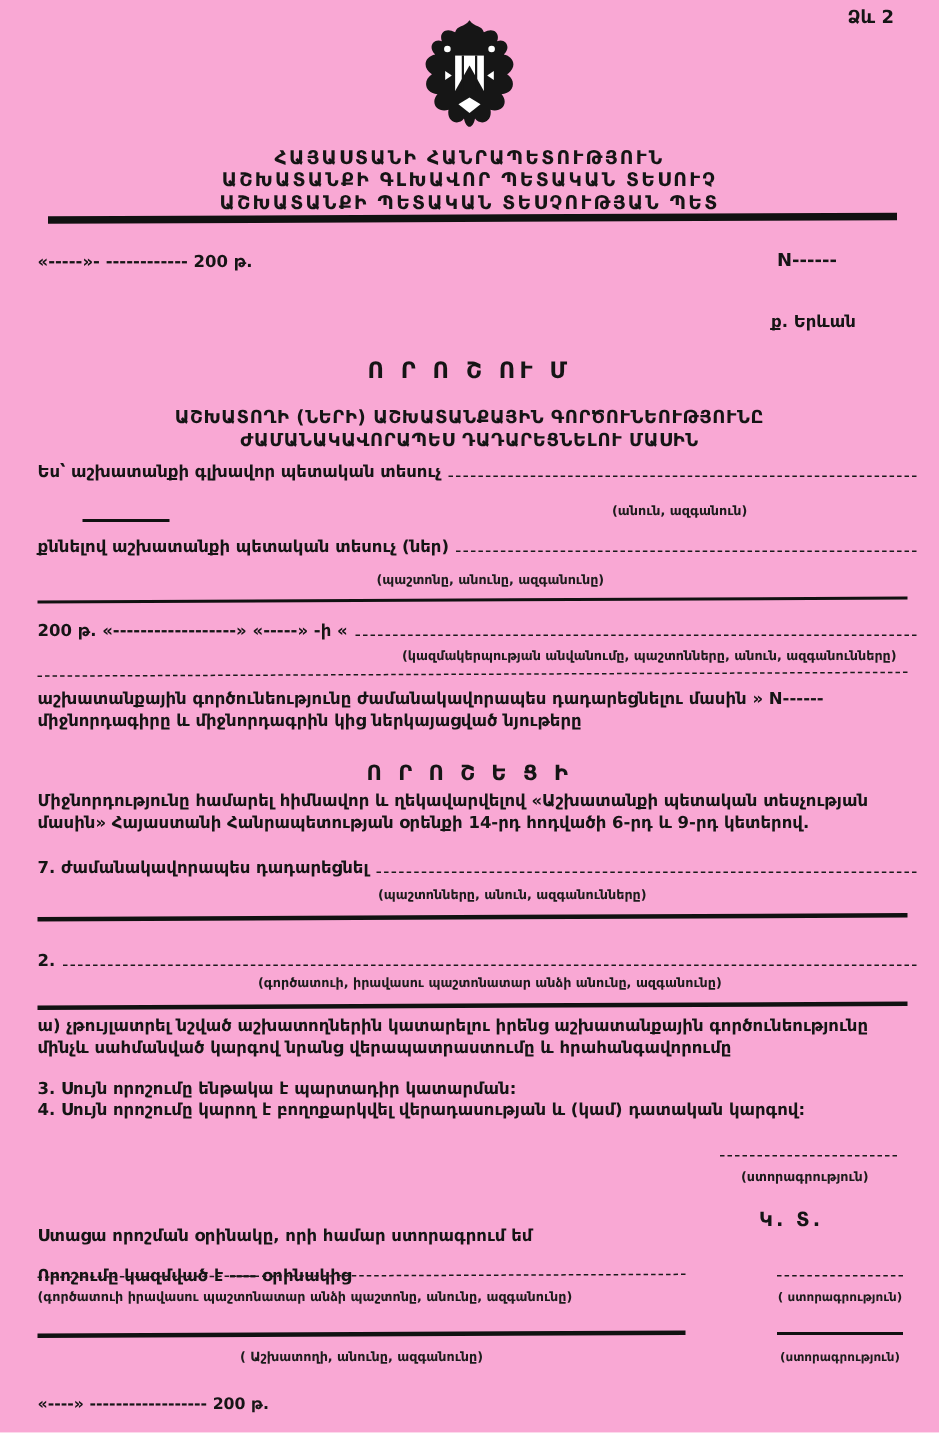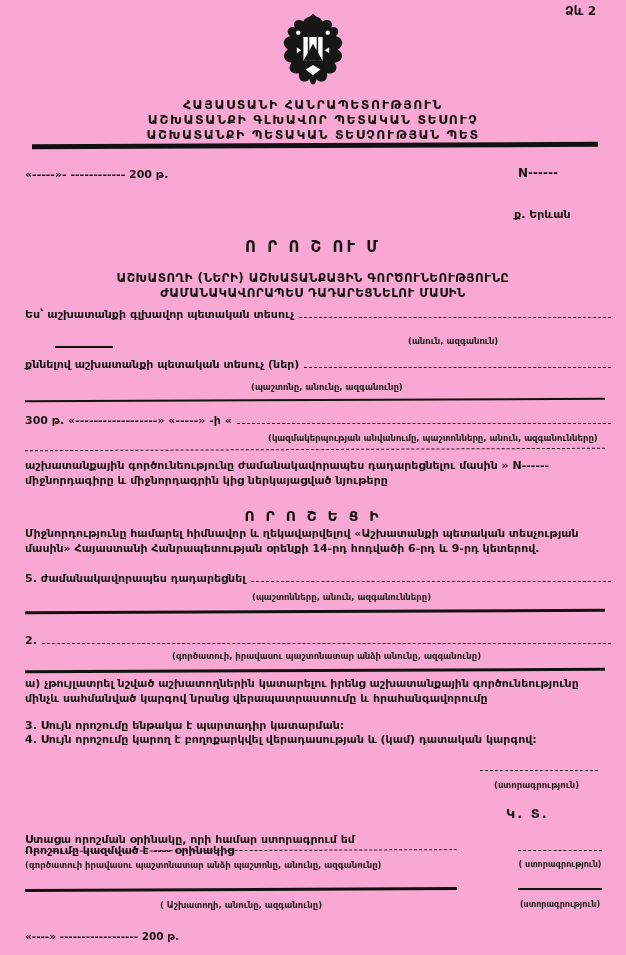--- a/index.html
+++ b/index.html
@@ -65,35 +65,35 @@
 
   <div class="abs row" style="top:358px;left:25px;width:586px;">
     <span class="t">քննելով   աշխատանքի պետական տեսուչ (ներ)</span>
     <span class="filler"></span>
   </div>
   <div class="abs cap" style="top:382px;left:232px;margin-left:19px;">(պաշտոնը, անունը, ազգանունը)</div>
 
   <div class="abs solidline skew" style="top:399px;left:25px;width:580px;height:2px;"></div>
 
   <div class="abs row" style="top:414px;left:25px;width:586px;">
-    <span class="t">300 թ. «------------------»  «-----»  -ի  «</span>
+    <span class="t">200 թ. «------------------»  «-----»  -ի  «</span>
     <span class="filler"></span>
   </div>
   <div class="abs cap" style="top:433px;left:268px;">(կազմակերպության անվանումը, պաշտոնները, անուն, ազգանունները)</div>
 
   <div class="abs dashline skew" style="top:447px;left:25px;width:580px;"></div>
 
   <div class="abs para" style="top:458px;left:25px;width:586px;">աշխատանքային գործունեությունը ժամանակավորապես դադարեցնելու մասին »  N------ միջնորդագիրը և միջնորդագրին կից ներկայացված նյութերը</div>
 
   <div class="abs bigtitle" style="top:508px;font-size:14px;">Ո Ր Ո Շ Ե Ց Ի</div>
 
   <div class="abs para" style="top:526px;left:25px;width:586px;">Միջնորդությունը  համարել  հիմնավոր և ղեկավարվելով «Աշխատանքի պետական տեսչության մասին» Հայաստանի Հանրապետության օրենքի 14-րդ հոդվածի 6-րդ  և 9-րդ կետերով.</div>
 
   <div class="abs row" style="top:572px;left:25px;width:586px;">
-    <span class="t">5. ժամանակավորապես դադարեցնել</span>
+    <span class="t">7. ժամանակավորապես դադարեցնել</span>
     <span class="filler"></span>
   </div>
   <div class="abs cap" style="top:592px;left:252px;">(պաշտոնները, անուն, ազգանունները)</div>
 
   <div class="abs solidline skew" style="top:610px;left:25px;width:580px;height:3px;"></div>
 
   <div class="abs row" style="top:634px;left:25px;width:586px;">
     <span class="t">2.</span>
     <span class="filler"></span>
   </div>
@@ -103,21 +103,21 @@
 
   <div class="abs para" style="top:676px;left:25px;width:586px;">ա) չթույլատրել նշված աշխատողներին կատարելու իրենց աշխատանքային գործունեությունը  մինչև սահմանված կարգով նրանց վերապատրաստումը և հրահանգավորումը</div>
   <div class="abs para" style="top:718px;left:25px;width:586px;">3. Սույն որոշումը ենթակա է պարտադիր կատարման:</div>
   <div class="abs para" style="top:732px;left:25px;width:586px;">4. Սույն որոշումը կարող  է բողոքարկվել վերադասության և (կամ) դատական կարգով:</div>
 
   <div class="abs dashline" style="top:768px;left:480px;width:118px;"></div>
   <div class="abs cap" style="top:780px;left:494px;">(ստորագրություն)</div>
 
   <div class="abs t" style="top:844px;left:25px;">Որոշումը  կազմված է ---- օրինակից</div>
   <div class="abs t" style="top:806px;left:506px;font-size:13px;letter-spacing:2px;">Կ. Տ.</div>
-  <div class="abs t" style="top:817px;left:25px;margin-top:16px;">Ստացա որոշման օրինակը, որի համար ստորագրում եմ</div>
+  <div class="abs t" style="top:817px;left:25px;">Ստացա որոշման օրինակը, որի համար ստորագրում եմ</div>
 
   <div class="abs dashline skew" style="top:848px;left:25px;width:432px;"></div>
   <div class="abs dashline" style="top:848px;left:518px;width:84px;"></div>
   <div class="abs cap" style="top:860px;left:25px;width:432px;text-align:left;">(գործատուի իրավասու  պաշտոնատար անձի պաշտոնը, անունը, ազգանունը)</div>
   <div class="abs cap" style="top:860px;left:518px;width:84px;text-align:center;font-size:8px;">( ստորագրություն)</div>
 
   <div class="abs solidline skew" style="top:888px;left:25px;width:432px;height:2.5px;"></div>
   <div class="abs solidline" style="top:888px;left:518px;width:84px;height:2px;"></div>
   <div class="abs cap ctr" style="top:900px;left:25px;width:432px;">( Աշխատողի, անունը, ազգանունը)</div>
   <div class="abs cap" style="top:900px;left:518px;width:84px;text-align:center;font-size:8px;">(ստորագրություն)</div>

